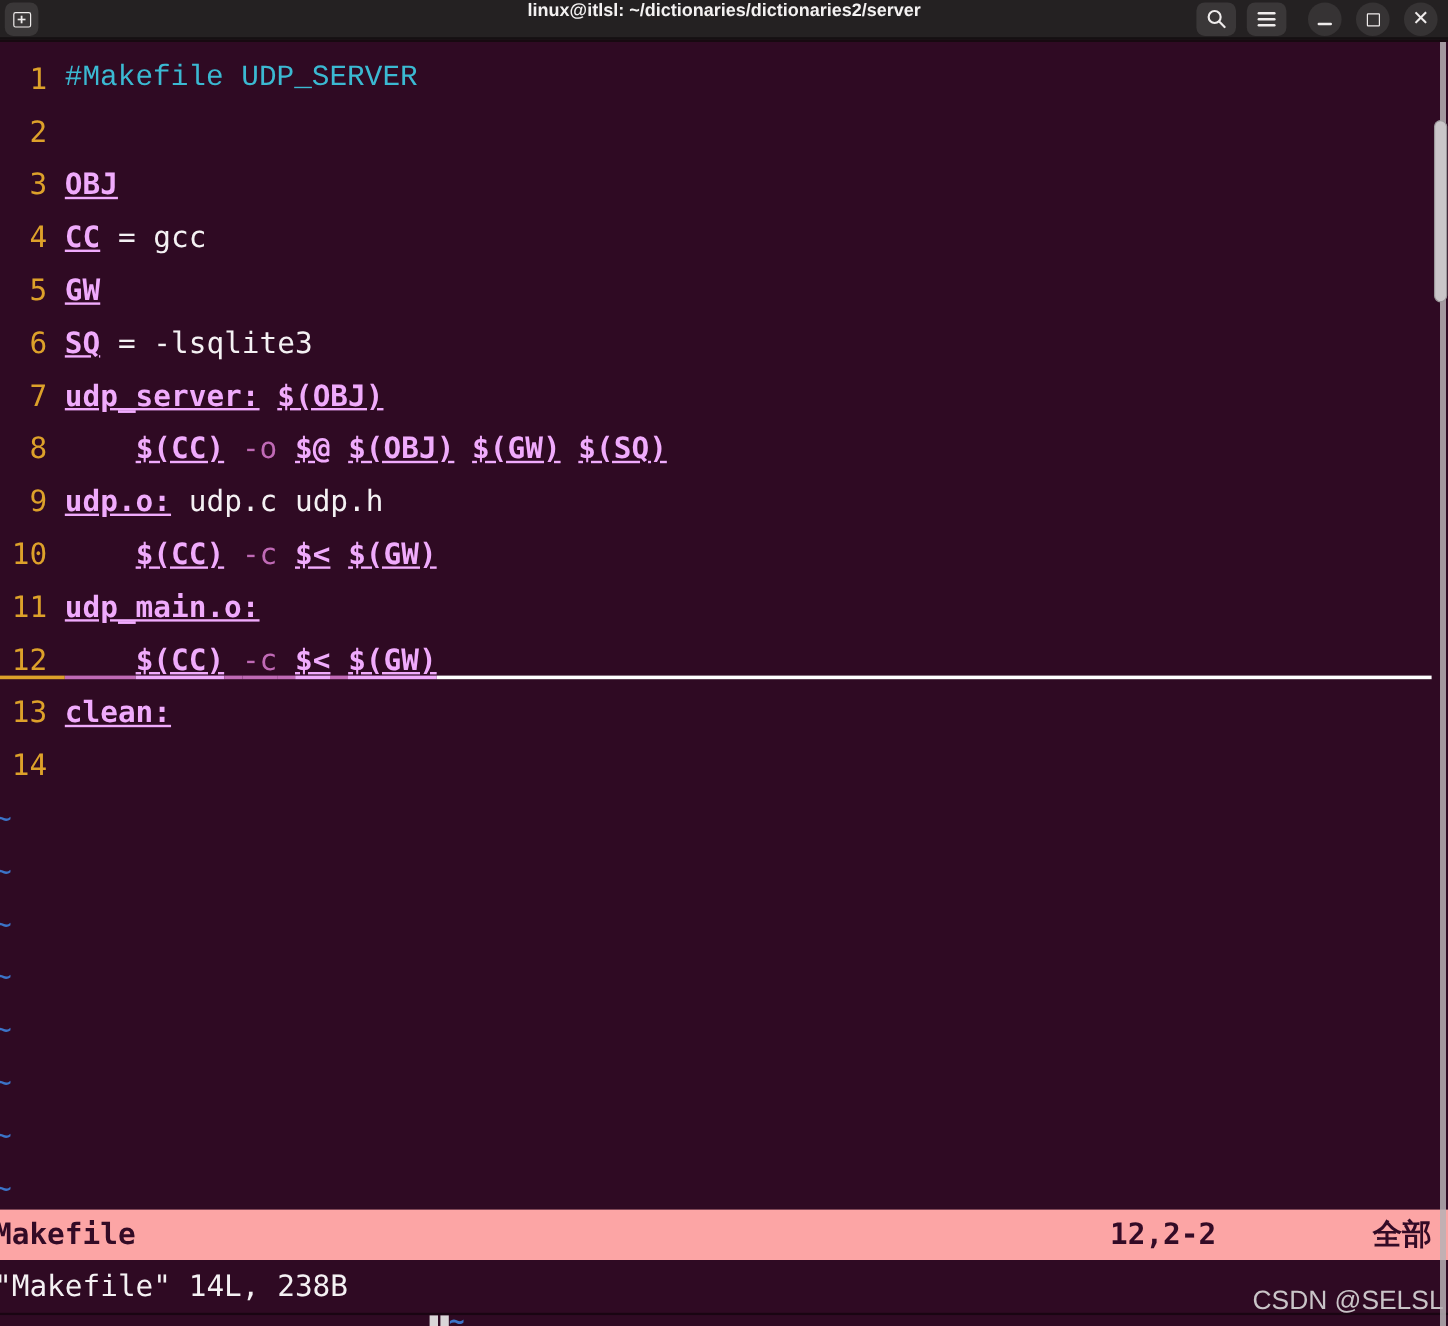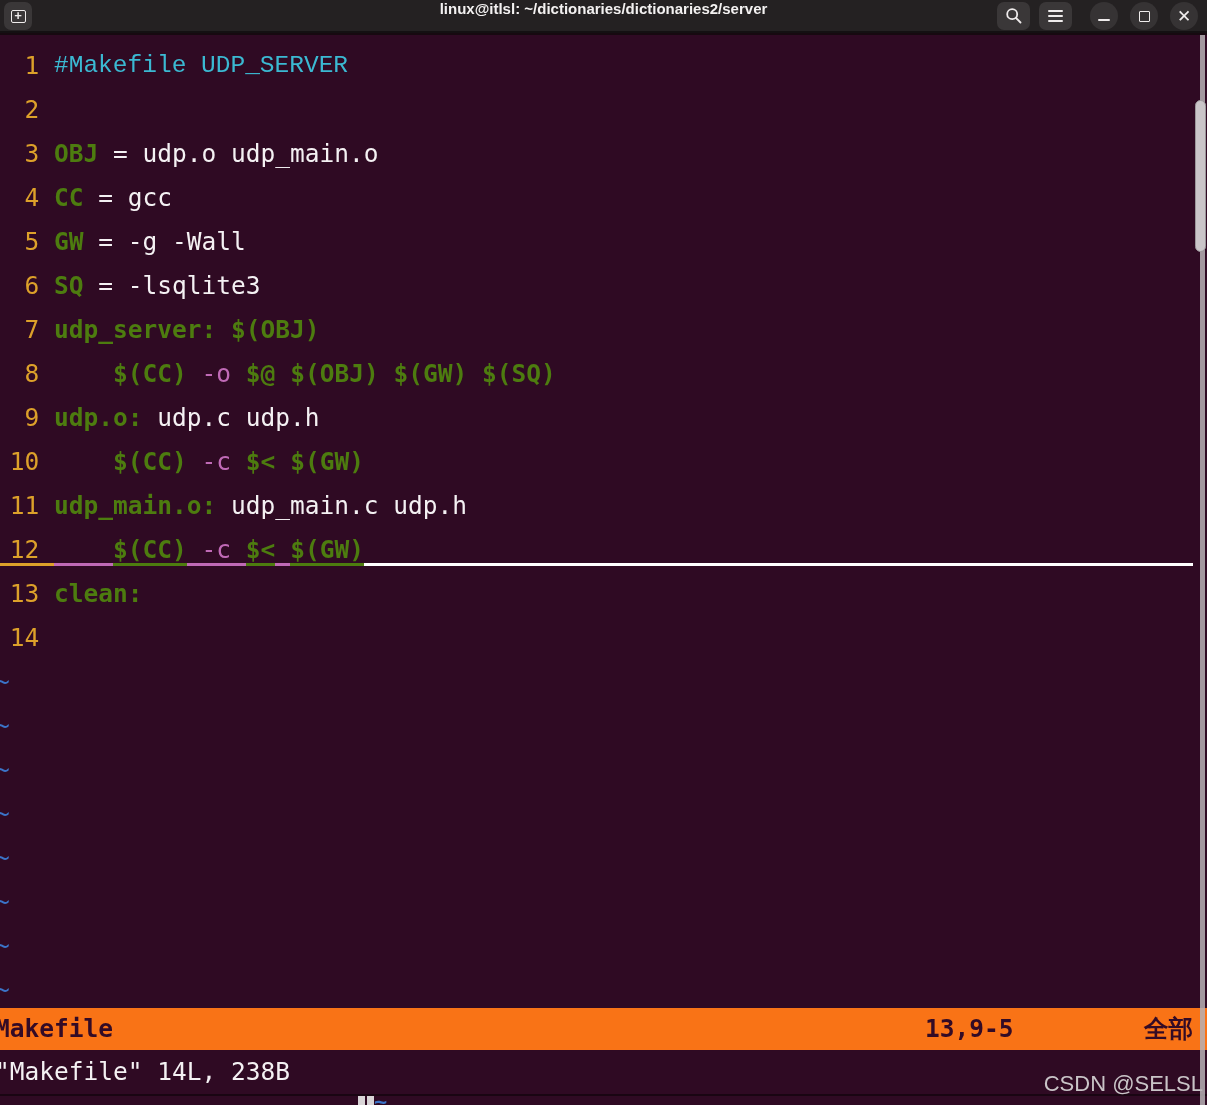--- a/index.html
+++ b/index.html
@@ -39,31 +39,31 @@
   .term{
     position:absolute; top:33px; left:0; width:1207px; height:1072px;
     background:#2f0a23; border-top:2px solid #170910;
     font-size:24.5px; color:#f4f1f3;
   }
   .code{ position:absolute; top:9px; left:-5px; right:14px; }
   .row{ display:flex; height:44px; line-height:44px; white-space:pre; }
   .row span{ position:relative; display:block; white-space:pre; }
   .ln{ color:#dda12a; }
   .c-comment{ color:#3bb9d2;font-family:Liberation Mono, monospace; }
-  .c-ident{ color:#4d7c0f; font-weight:bold; }
+  .c-ident{ color:#f0abfc; font-weight:bold;text-decoration:underline; }
   .c-text{ color:#f4f1f3; }
   .c-pink{ color:#c06ab6; }
   .c-rm{ color:#cd7ac6; }
   .c-tilde{ color:#3b74c8; }
   .ul::after{ content:""; position:absolute; left:0; right:0; bottom:6px; height:3px; background:currentColor; }
   .ext{ flex:1; color:#ffffff; }
 
   
   .statusline{
-    position:absolute; top:973px; left:0; right:0; height:42px; background:#f97316;
+    position:absolute; top:973px; left:0; right:0; height:42px; background:#fca5a5;
     color:#330b26; font-weight:bold; line-height:42px; z-index:2;
   }
   .sl-file{ position:absolute; left:-5px; }
   .sl-ruler{ position:absolute; left:925px; }
   .sl-pos{ position:absolute; right:14px; font-family:"DejaVu Sans","Liberation Sans",sans-serif; }
 
   
   .cmdline{ position:absolute; top:1015px; left:-5px; height:44px; line-height:44px; white-space:pre; color:#f4f1f3; }
 
   .watermark{
@@ -114,45 +114,45 @@
   <div class="circle-btn close-btn">
     <span class="close-glyph">✕</span>
   </div>
 </div>
 
 <div class="term">
 
   <div class="code">
       <div class="row"><span class="ln">  1 </span><span class="c-comment">#Makefile UDP_SERVER</span></div>
       <div class="row"><span class="ln">  2 </span></div>
-      <div class="row"><span class="ln">  3 </span><span class="c-ident">OBJ</span><span class="c-text"> = udp.o udp_main.o</span></div>
+      <div class="row"><span class="ln">  3 </span><span class="c-ident">OBJ</span></div>
       <div class="row"><span class="ln">  4 </span><span class="c-ident">CC</span><span class="c-text"> = gcc</span></div>
-      <div class="row"><span class="ln">  5 </span><span class="c-ident">GW</span><span class="c-text"> = -g -Wall</span></div>
+      <div class="row"><span class="ln">  5 </span><span class="c-ident">GW</span></div>
       <div class="row"><span class="ln">  6 </span><span class="c-ident">SQ</span><span class="c-text"> = -lsqlite3</span></div>
       <div class="row"><span class="ln">  7 </span><span class="c-ident">udp_server:</span><span class="c-text"> </span><span class="c-ident">$(OBJ)</span></div>
       <div class="row"><span class="ln">  8 </span><span class="c-text">    </span><span class="c-ident">$(CC)</span><span class="c-text"> </span><span class="c-pink">-o</span><span class="c-text"> </span><span class="c-ident">$@</span><span class="c-text"> </span><span class="c-ident">$(OBJ)</span><span class="c-text"> </span><span class="c-ident">$(GW)</span><span class="c-text"> </span><span class="c-ident">$(SQ)</span></div>
       <div class="row"><span class="ln">  9 </span><span class="c-ident">udp.o:</span><span class="c-text"> udp.c udp.h</span></div>
       <div class="row"><span class="ln"> 10 </span><span class="c-text">    </span><span class="c-ident">$(CC)</span><span class="c-text"> </span><span class="c-pink">-c</span><span class="c-text"> </span><span class="c-ident">$&lt;</span><span class="c-text"> </span><span class="c-ident">$(GW)</span></div>
-      <div class="row"><span class="ln"> 11 </span><span class="c-ident">udp_main.o:</span><span class="c-text"> udp_main.c udp.h</span></div>
+      <div class="row"><span class="ln"> 11 </span><span class="c-ident">udp_main.o:</span></div>
       <div class="row"><span class="ln ul"> 12 </span><span class="c-pink ul">    </span><span class="c-ident ul">$(CC)</span><span class="c-pink ul"> </span><span class="c-pink ul">-c</span><span class="c-pink ul"> </span><span class="c-ident ul">$&lt;</span><span class="c-pink ul"> </span><span class="c-ident ul">$(GW)</span><span class="ext ul"></span></div>
       <div class="row"><span class="ln"> 13 </span><span class="c-ident">clean:</span></div>
       <div class="row"><span class="ln"> 14 </span><span class="c-text">    </span></div>
       <div class="row"><span class="c-tilde">~</span></div>
       <div class="row"><span class="c-tilde">~</span></div>
       <div class="row"><span class="c-tilde">~</span></div>
       <div class="row"><span class="c-tilde">~</span></div>
       <div class="row"><span class="c-tilde">~</span></div>
       <div class="row"><span class="c-tilde">~</span></div>
       <div class="row"><span class="c-tilde">~</span></div>
       <div class="row"><span class="c-tilde">~</span></div>
     </div>
 
   <div class="statusline">
     <span class="sl-file">Makefile</span>
-    <span class="sl-ruler">13,9-5</span>
+    <span class="sl-ruler">12,2-2</span>
     <span class="sl-pos">全部</span>
   </div>
 
   <div class="cmdline">"Makefile" 14L, 238B</div>
 
   <div class="watermark">CSDN @SELSL</div>
 
   <div class="separator"></div>
   <div class="sliver">
     <span class="blk blk1"></span>

